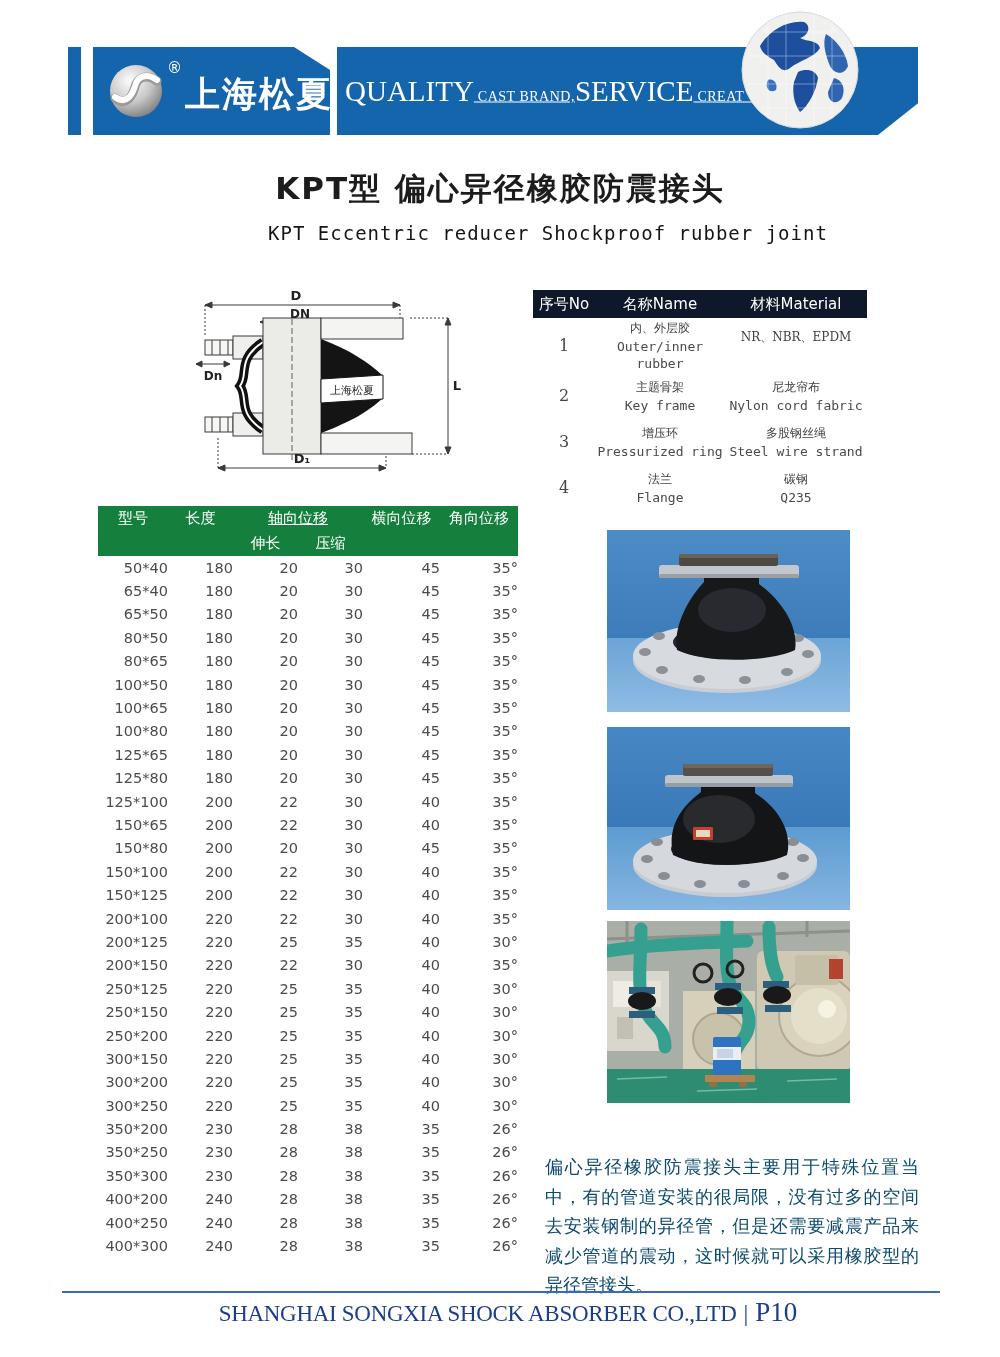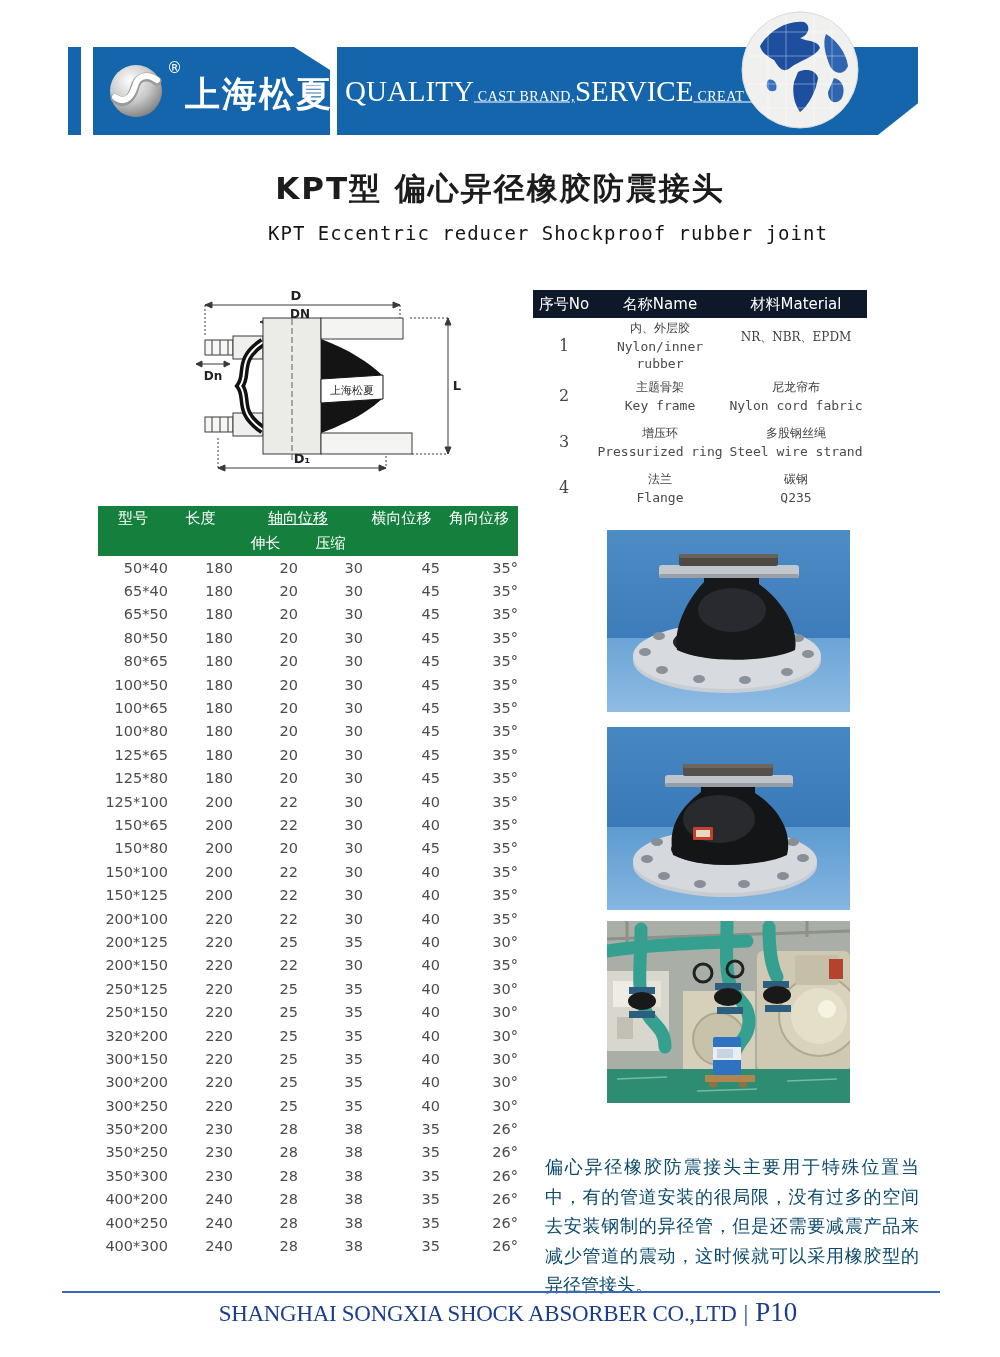--- a/index.html
+++ b/index.html
@@ -173,21 +173,21 @@
     <div class="mat-head">
       <div>序号No</div>
       <div>名称Name</div>
       <div>材料Material</div>
     </div>
     <div>
         <div class="mat-row">
           <div class="mat-no">1</div>
           <div class="mat-cell">
             <div class="cn">内、外层胶</div>
-            <div class="en">Nylon/inner rubber</div>
+            <div class="en">Outer/inner rubber</div>
           </div>
           <div class="mat-cell">
             <div class="cn">NR、NBR、EPDM</div>
             <div class="en"></div>
           </div>
         </div>
         <div class="mat-row">
           <div class="mat-no">2</div>
           <div class="mat-cell">
             <div class="cn">主题骨架</div>
@@ -396,21 +396,21 @@
         </div>
         <div class="spec-row">
           <div>250*150</div>
           <div>220</div>
           <div>25</div>
           <div>35</div>
           <div>40</div>
           <div>30°</div>
         </div>
         <div class="spec-row">
-          <div>320*200</div>
+          <div>250*200</div>
           <div>220</div>
           <div>25</div>
           <div>35</div>
           <div>40</div>
           <div>30°</div>
         </div>
         <div class="spec-row">
           <div>300*150</div>
           <div>220</div>
           <div>25</div>

